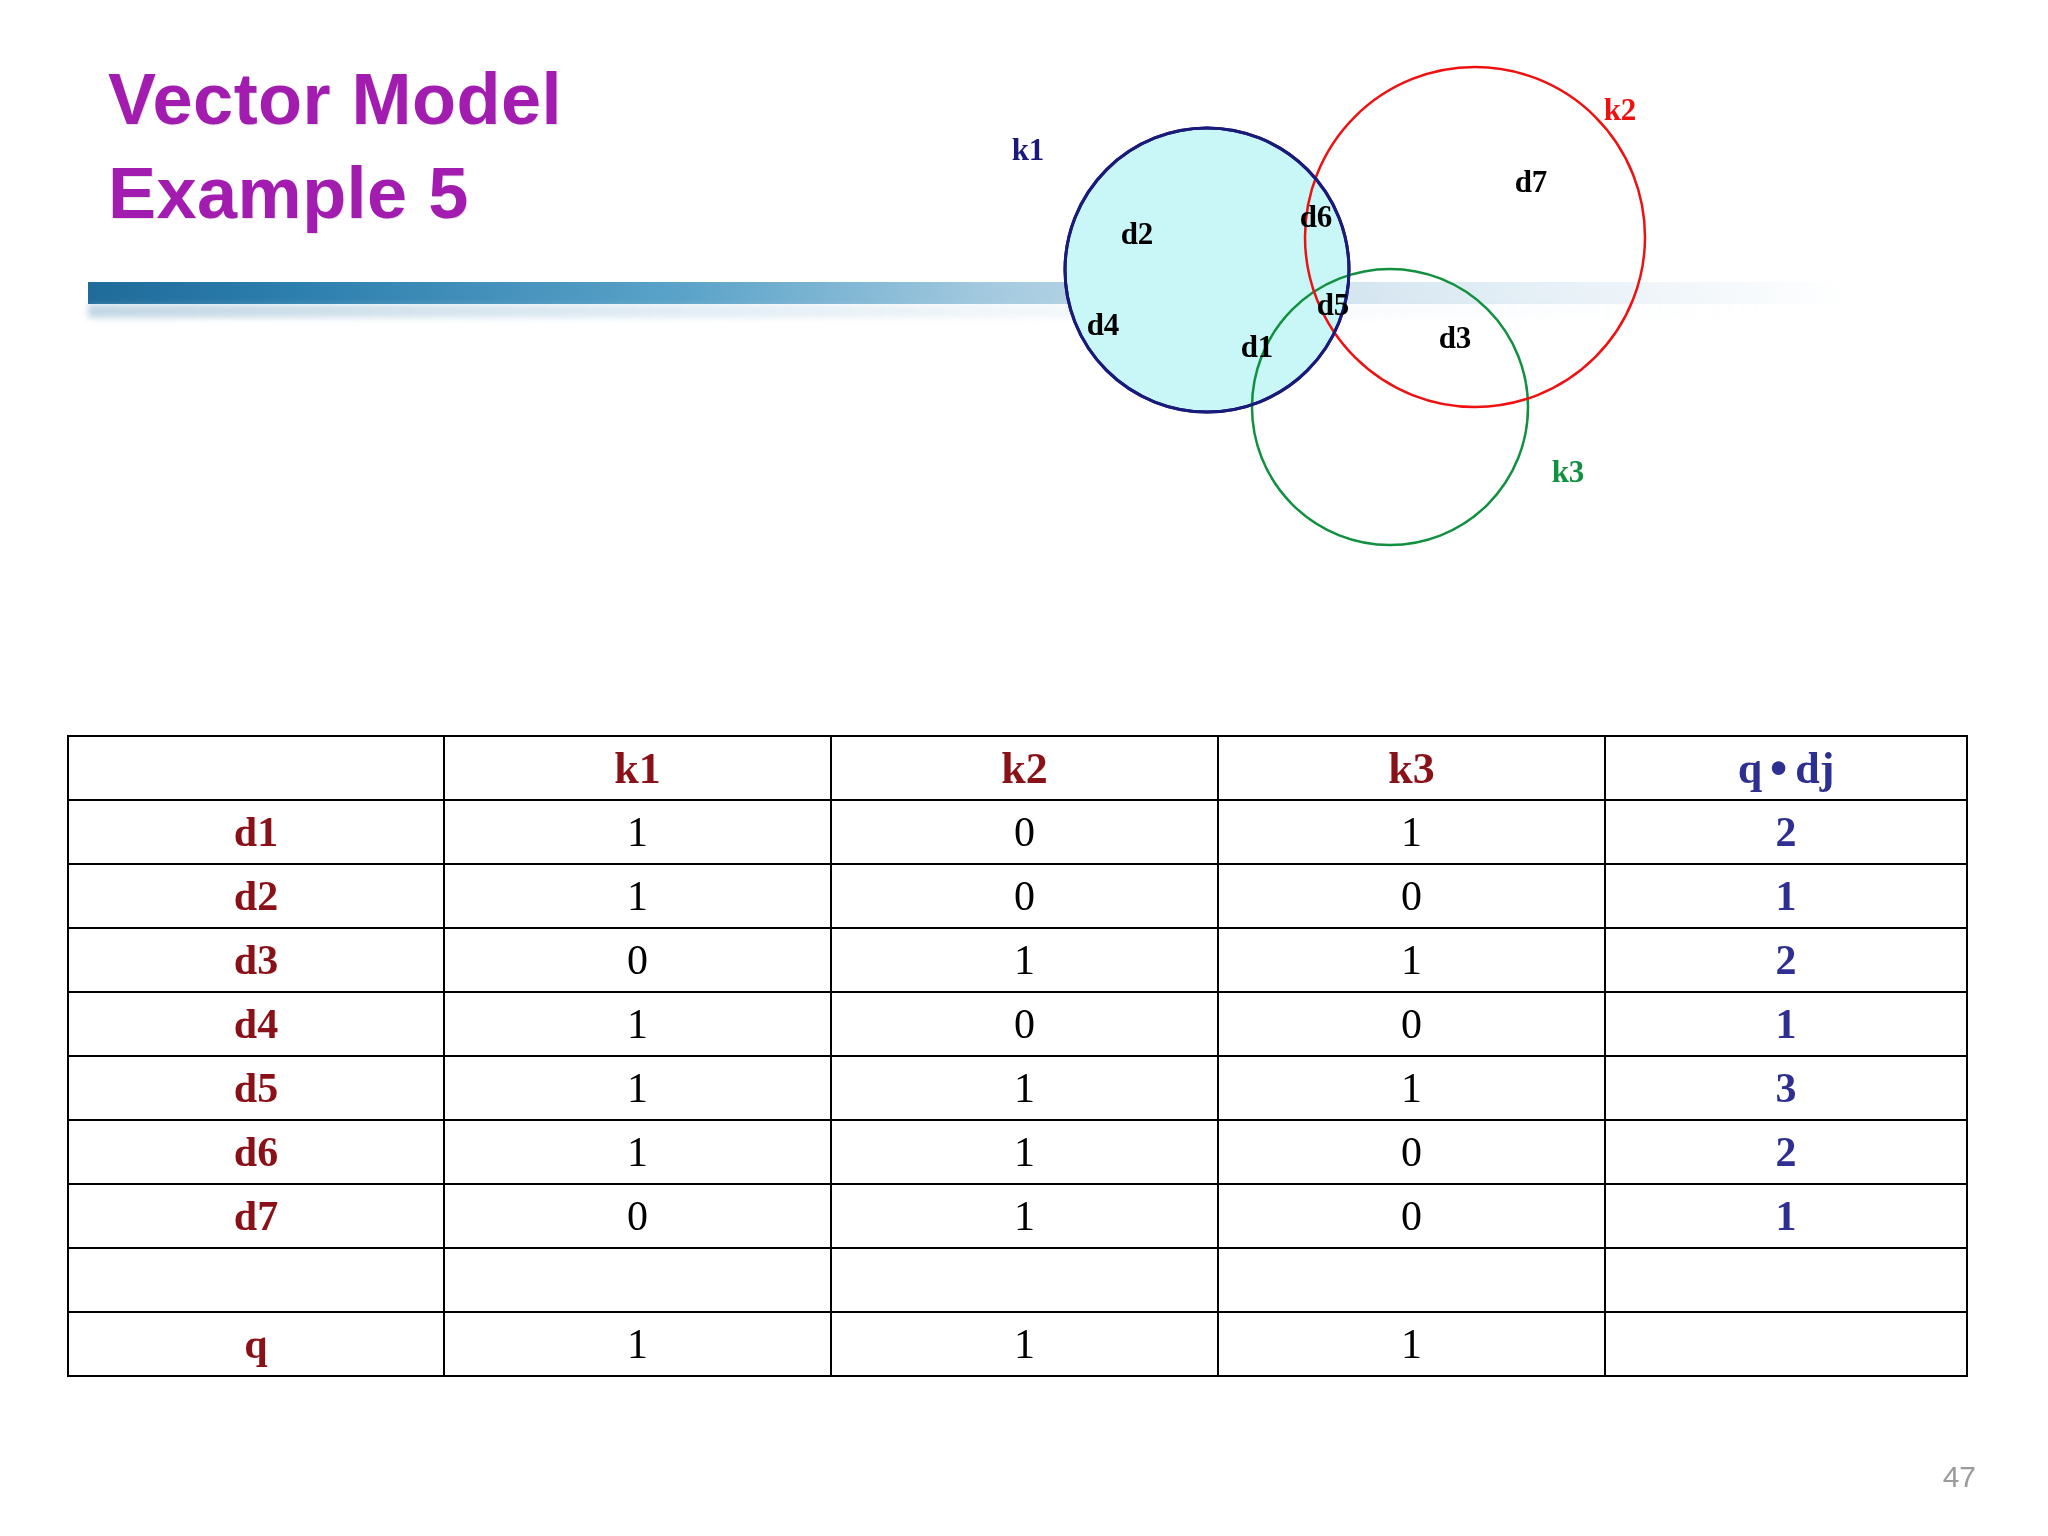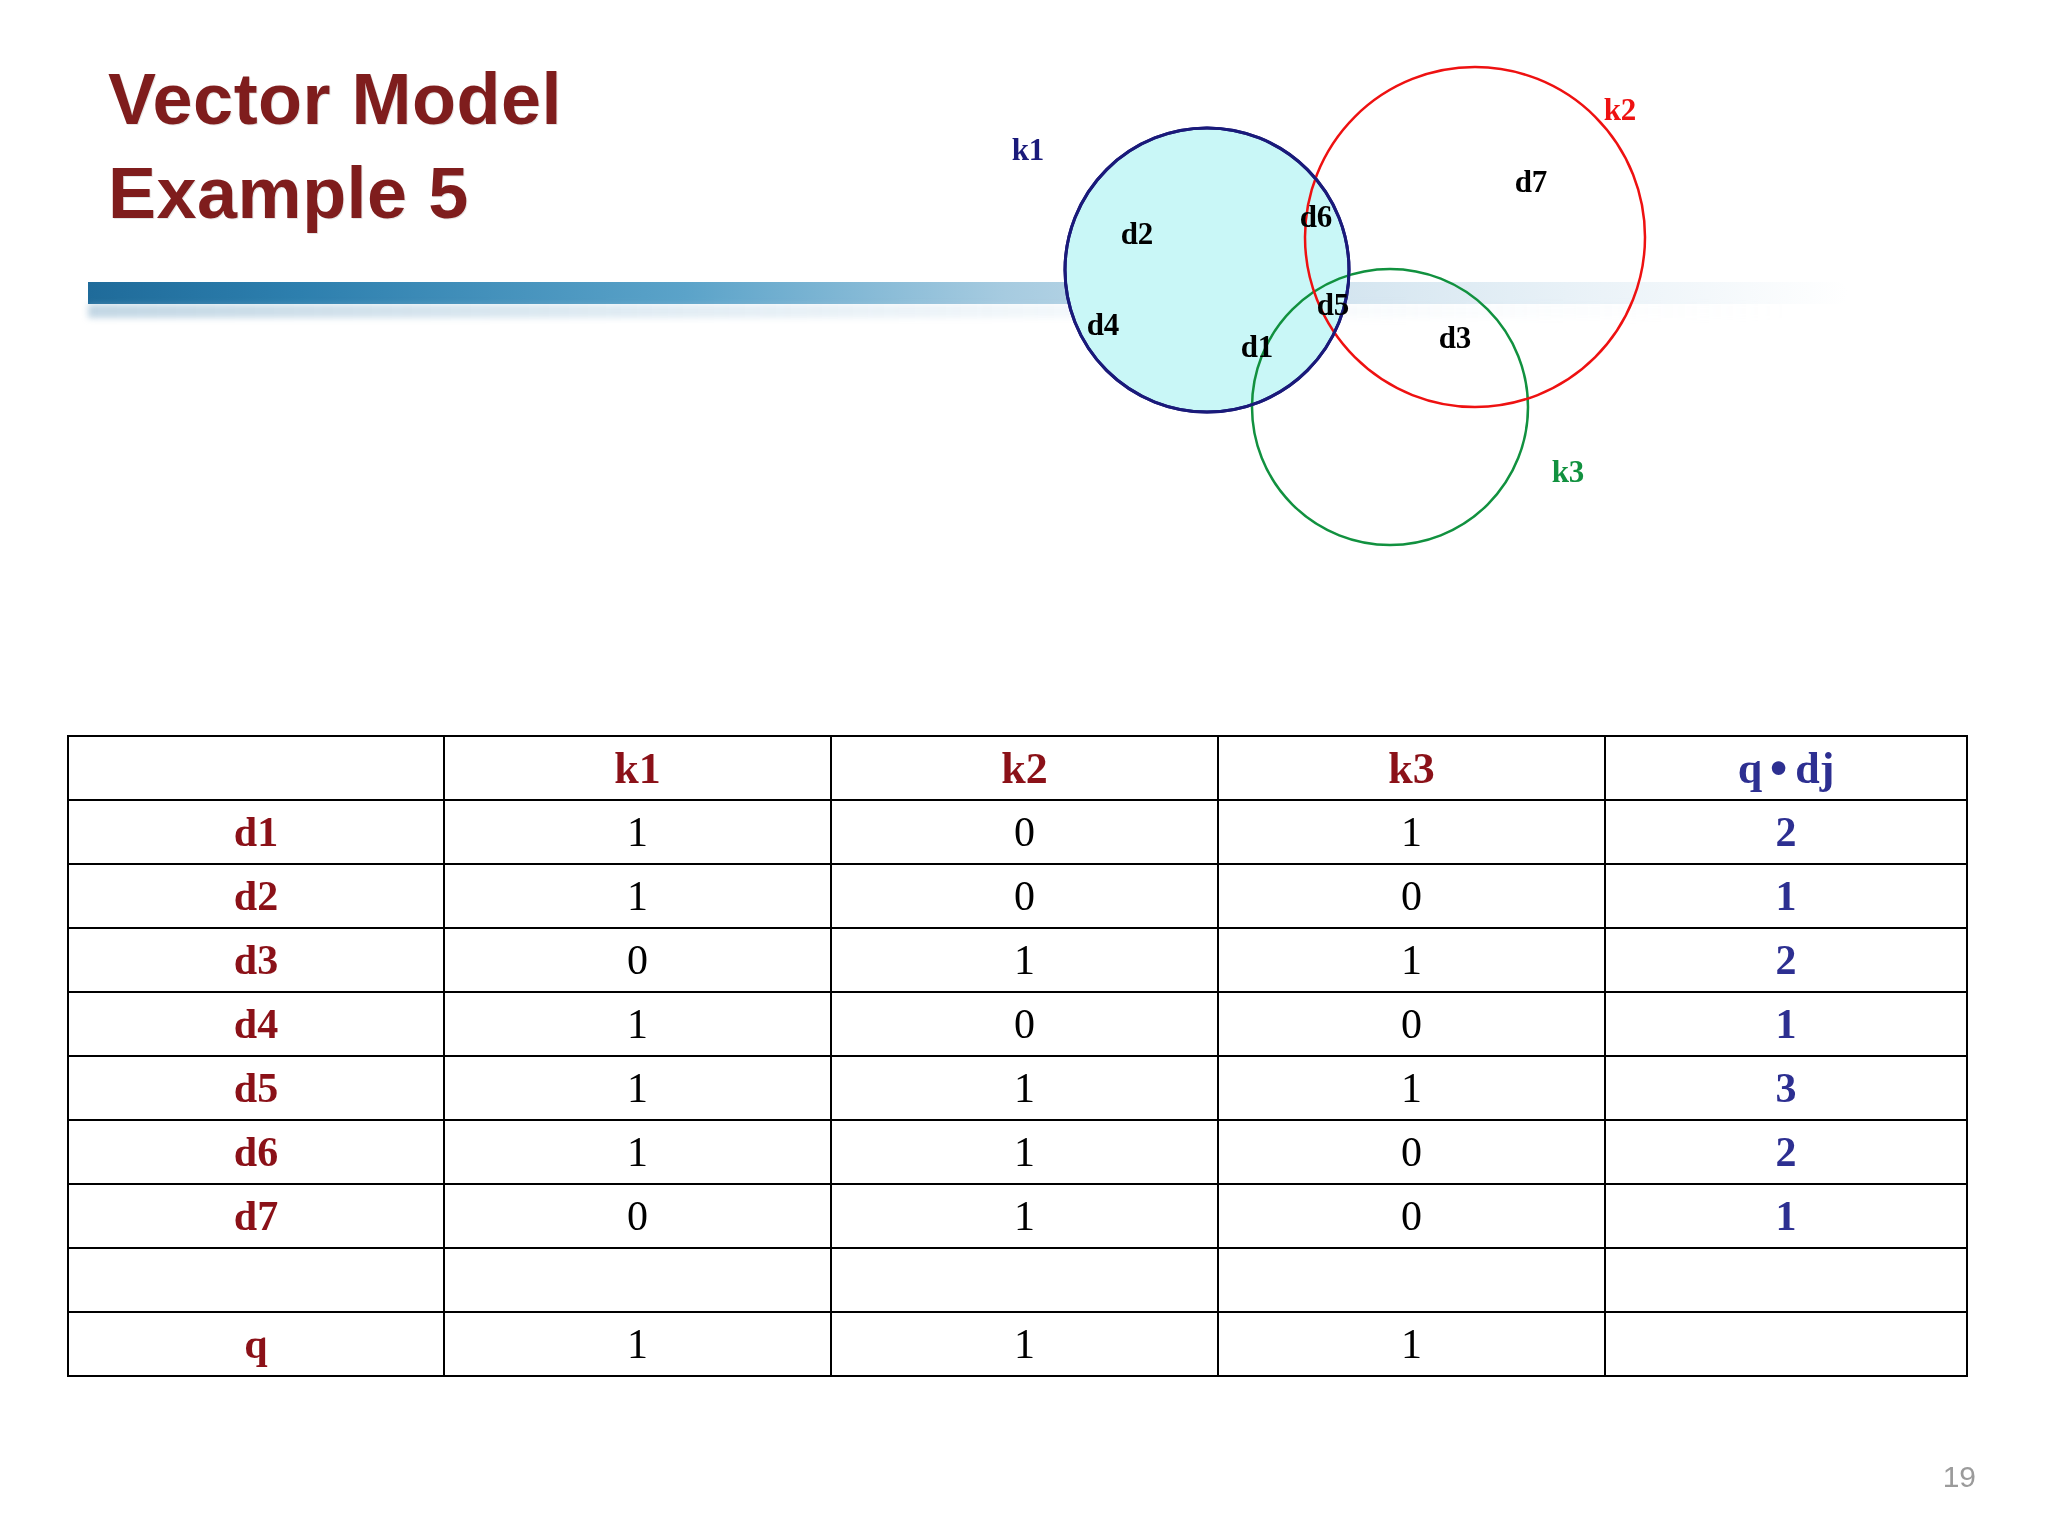--- a/index.html
+++ b/index.html
@@ -20,21 +20,21 @@
     position: absolute;
     left: 108px;
     top: 52px;
     width: 900px;
   }
   .title-line {
     font-family: "Liberation Sans", sans-serif;
     font-weight: bold;
     font-size: 72px;
     line-height: 94px;
-    color: #7f1d1d;
+    color: #a21caf;
     letter-spacing: 0.5px;
     white-space: nowrap;
     text-shadow: 1px 1px 0 rgba(0,0,0,0.10);
   }
 
   
   #title-rule {
     position: absolute;
     left: 88px;
     top: 282px;
@@ -269,13 +269,13 @@
       <tr>
         <td class="cell-doc">q</td>
         <td class="cell-val">1</td>
         <td class="cell-val">1</td>
         <td class="cell-val">1</td>
         <td class="cell-score"></td>
       </tr>
     </tbody>
 </table>
 
-<div id="page-number">19</div>
+<div id="page-number">47</div>
 
 </body></html>

